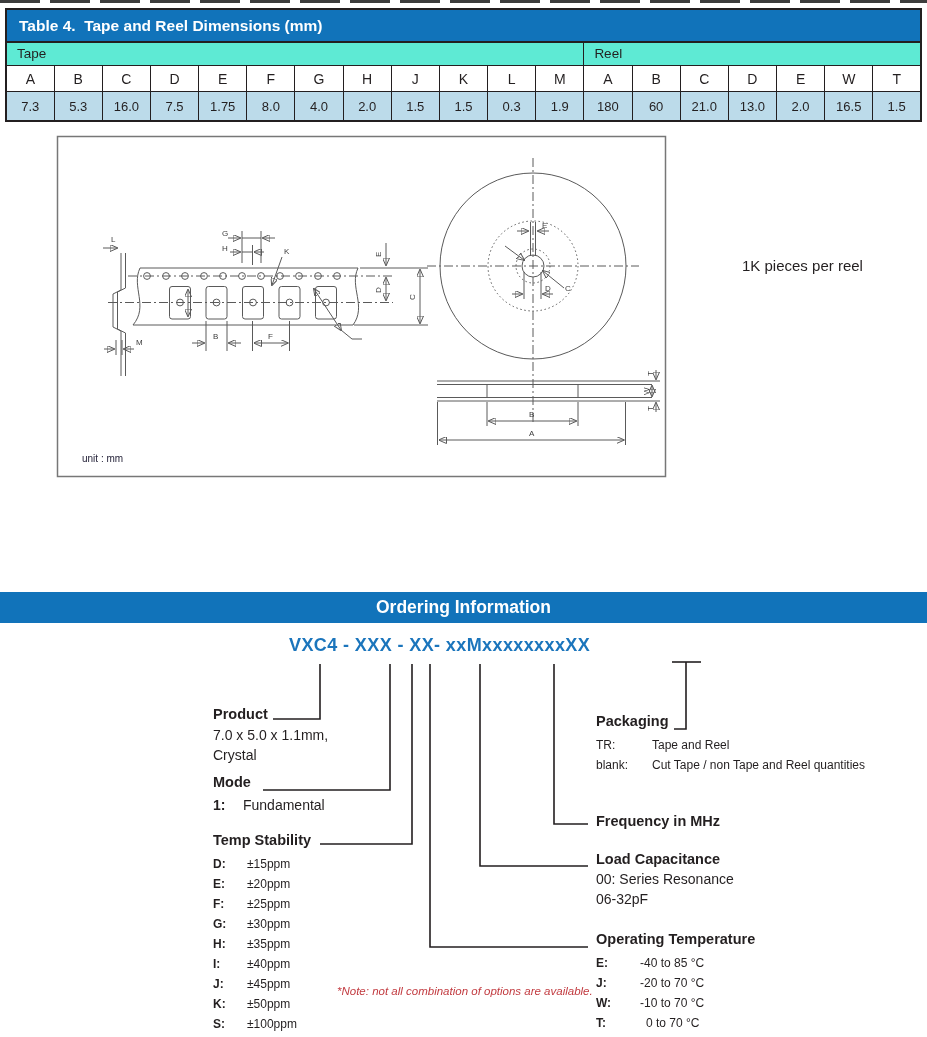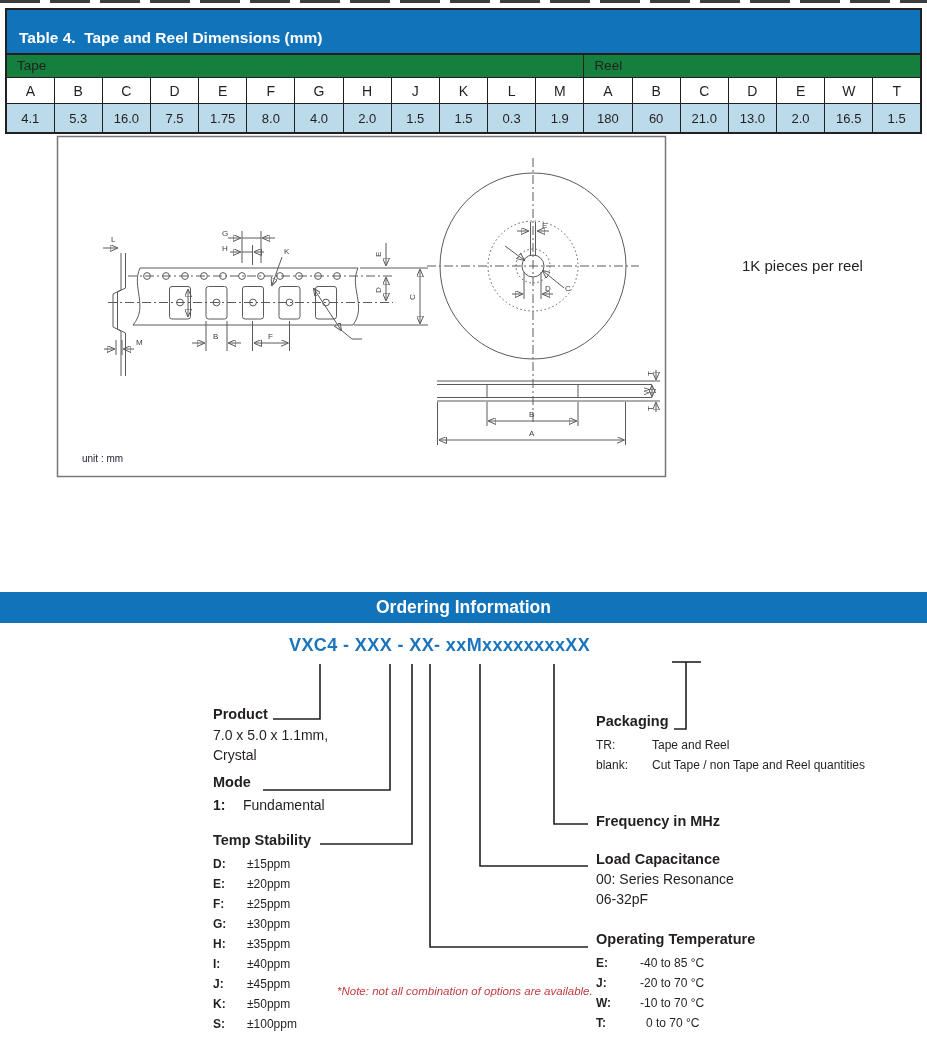--- a/index.html
+++ b/index.html
@@ -5,22 +5,22 @@
   html,body{margin:0;padding:0;background:#fff;}
   body{font-family:"Liberation Sans",sans-serif;color:#231f20;}
   .page{position:relative;width:927px;height:1037px;background:#fff;overflow:hidden;}
   .top-rule{position:absolute;left:0;top:0;width:927px;height:3px;
     background:repeating-linear-gradient(90deg,#3d3d3d 0 40px,transparent 40px 50px);}
   
   .dim-table{position:absolute;left:5px;top:8px;width:917px;border-collapse:collapse;
     table-layout:fixed;border:2px solid #231f20;}
   .dim-table td{border:1px solid #231f20;text-align:center;padding:0;overflow:hidden;}
   .dim-table td.title-cell{background:#1173BA;color:#fff;font-weight:bold;font-size:15.5px;
-    text-align:left;padding:19px 0 6px 12px;white-space:pre;border:2px solid #231f20;}
-  .row-sec td{background:#15803d;text-align:left;padding:3px 0 4px 10px;font-size:13.5px;}
+    text-align:left;padding:7px 0 6px 12px;white-space:pre;border:2px solid #231f20;}
+  .row-sec td{background:#5eead4;text-align:left;padding:3px 0 4px 10px;font-size:13.5px;}
   .row-letters td{background:#fff;font-size:14px;height:25px;}
   .row-values td{background:#BCDBEA;font-size:13px;height:28px;}
   
   .diagram{position:absolute;left:56px;top:135px;width:612px;height:344px;}
   .diagram line,.diagram path,.diagram circle,.diagram polyline,.diagram rect{stroke:#5a5a5a;fill:none;stroke-width:1;}
   .diagram rect.frame{stroke:#777;stroke-width:1.5;}
   .diagram .dashdot{stroke-dasharray:9 3 2 3;}
   .diagram .dotted{stroke-dasharray:1.5 2.6;}
   .diagram text{fill:#3c3c3c;font-family:"Liberation Sans",sans-serif;font-size:8px;stroke:none;}
   .diagram text.unit{font-size:10px;fill:#26243a;}
@@ -73,21 +73,21 @@
       <td>M</td>
       <td>A</td>
       <td>B</td>
       <td>C</td>
       <td>D</td>
       <td>E</td>
       <td>W</td>
       <td>T</td>
     </tr>
     <tr class="row-values">
-      <td>4.1</td>
+      <td>7.3</td>
       <td>5.3</td>
       <td>16.0</td>
       <td>7.5</td>
       <td>1.75</td>
       <td>8.0</td>
       <td>4.0</td>
       <td>2.0</td>
       <td>1.5</td>
       <td>1.5</td>
       <td>0.3</td>

